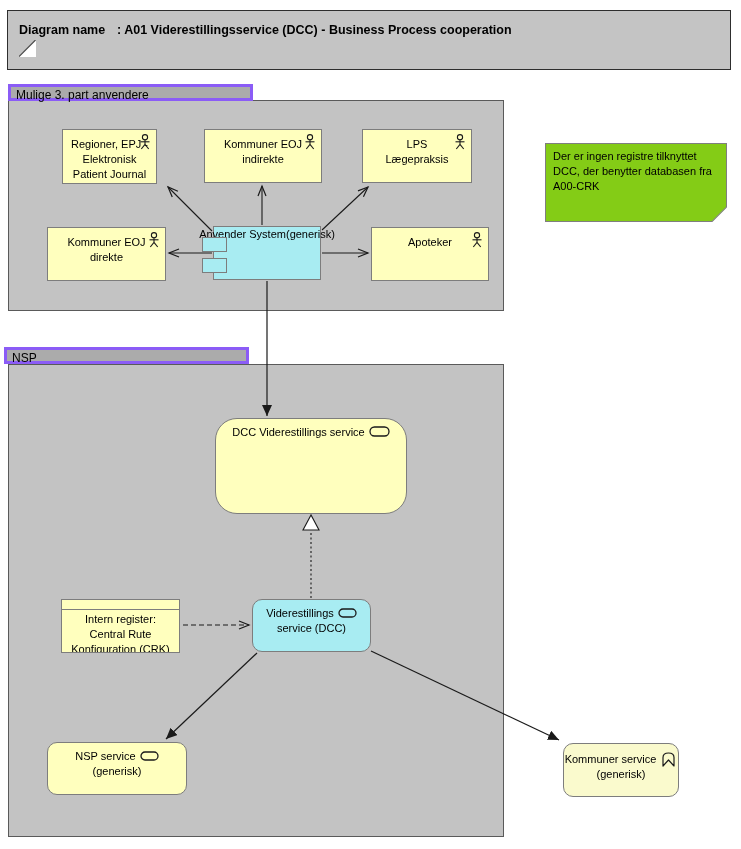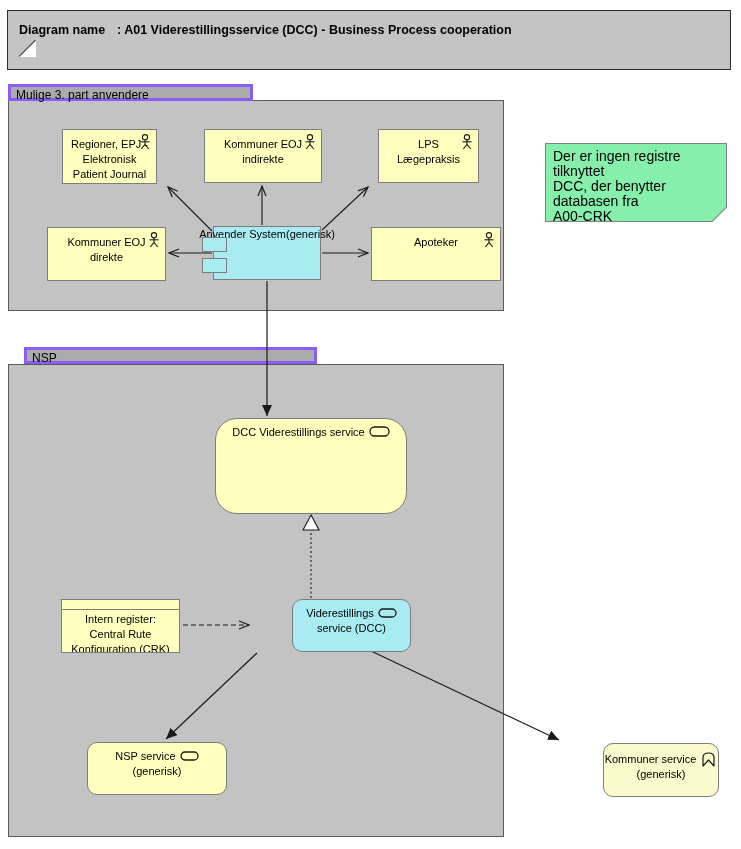--- a/index.html
+++ b/index.html
@@ -4,22 +4,22 @@
 <style>
   * { margin:0; padding:0; box-sizing:border-box; }
   html,body { background:#ffffff; }
   .canvas {
     position:relative; width:741px; height:849px;
     font-family:"Liberation Sans", sans-serif; color:#000;
     background:#ffffff; overflow:hidden;
   }
   
   .note {
-    position:absolute; background:#86efac; border:1px solid #7f7f7f;
-    font-size:14px; line-height:15px; padding:5px 7px; z-index:8;
+    position:absolute; background:#84cc16; border:1px solid #7f7f7f;
+    font-size:11px; line-height:15px; padding:5px 7px; z-index:8;
   }
   .note .fold { position:absolute; right:-1px; bottom:-1px; }
   .title-note {
     background:#c4c4c4; border:1px solid #2e2e2e;
     font-size:12.5px; font-weight:bold; line-height:20px; padding:9px 11px;
     z-index:8;
   }
   .t-label { display:inline-block; width:98px; }
   
   .group-tab {
@@ -32,21 +32,21 @@
   
   .node {
     position:absolute; background:#ffffbe; border:1px solid #7d7d7d;
     font-size:11px; line-height:15px; text-align:center; z-index:10;
     padding-top:6px;
   }
   .node .nl { white-space:nowrap; }
   .actor { padding-top:7px; }
   .actor .actor-icon { position:absolute; top:4px; right:5px; }
   .cyan { background:#a8ecf2; }
-  .rounded { border-radius:10px;margin-left:40px; }
+  .rounded { border-radius:10px; }
   .big-rounded { border-radius:22px; }
   .pale { background:#fafacd; }
   .component { display:flex; flex-direction:row; justify-content:center; padding-top:0; }
   .port {
     position:absolute; left:-12px; width:25px; height:15px;
     background:#a8ecf2; border:1px solid #7d7d7d;
   }
   .port.p1 { top:10px; } .port.p2 { top:31px; }
   .dataobj { padding-top:0; overflow:hidden; }
   .dataobj .band { height:10px; border-bottom:1px solid #7d7d7d; }
@@ -68,21 +68,21 @@
       <path d="M0,17 L17,0 L17,17 Z" fill="#ffffff"></path>
         <path d="M0,16.5 L16.5,0" stroke="#4d4d4d" stroke-width="1.2" fill="none"></path>
     </svg>
   </div>
 
   <div class="group-tab" style="left:8px;top:84px;width:245px;height:17px;">
     <span>Mulige 3. part anvendere</span>
   </div>
   <div class="group-body" style="left:8px;top:100px;width:496px;height:211px;"></div>
 
-  <div class="group-tab" style="left:24px;top:347px;width:293px;height:17px;">
+  <div class="group-tab" style="left:4px;top:347px;width:245px;height:17px;">
     <span>NSP</span>
   </div>
   <div class="group-body" style="left:8px;top:364px;width:496px;height:473px;"></div>
 
   <svg class="arrows" width="741" height="849">
     <defs>
       <marker id="mOpen" markerUnits="userSpaceOnUse" markerWidth="14" markerHeight="12" refX="11" refY="5" orient="auto">
         <path d="M1,1 L11,5 L1,9" fill="none" stroke="#1a1a1a" stroke-width="1.2"></path>
       </marker>
       <marker id="mSolid" markerUnits="userSpaceOnUse" markerWidth="13" markerHeight="12" refX="11" refY="5" orient="auto">
@@ -128,21 +128,21 @@
             <line x1="1.5" y1="7.8" x2="10.5" y2="7.8"></line>
             <line x1="6" y1="10.3" x2="2.3" y2="15"></line>
             <line x1="6" y1="10.3" x2="9.7" y2="15"></line>
           </g>
         </svg>
     </span>
     <div class="nl">Kommuner EOJ</div>
     <div class="nl">indirekte</div>
   </div>
 
-  <div class="node actor" style="left:378px;top:129px;width:101px;height:54px;">
+  <div class="node actor" style="left:362px;top:129px;width:110px;height:54px;">
     <span class="actor-icon">
       <svg width="12" height="16">
           <g stroke="#1a1a1a" stroke-width="1.1" fill="none">
             <circle cx="6" cy="3.2" r="2.6"></circle>
             <line x1="6" y1="5.8" x2="6" y2="10.3"></line>
             <line x1="1.5" y1="7.8" x2="10.5" y2="7.8"></line>
             <line x1="6" y1="10.3" x2="2.3" y2="15"></line>
             <line x1="6" y1="10.3" x2="9.7" y2="15"></line>
           </g>
         </svg>
@@ -160,21 +160,21 @@
             <line x1="1.5" y1="7.8" x2="10.5" y2="7.8"></line>
             <line x1="6" y1="10.3" x2="2.3" y2="15"></line>
             <line x1="6" y1="10.3" x2="9.7" y2="15"></line>
           </g>
         </svg>
     </span>
     <div class="nl">Kommuner EOJ</div>
     <div class="nl">direkte</div>
   </div>
 
-  <div class="node actor" style="left:371px;top:227px;width:130px;height:54px;">
+  <div class="node actor" style="left:371px;top:227px;width:118px;height:54px;">
     <span class="actor-icon">
       <svg width="12" height="16">
           <g stroke="#1a1a1a" stroke-width="1.1" fill="none">
             <circle cx="6" cy="3.2" r="2.6"></circle>
             <line x1="6" y1="5.8" x2="6" y2="10.3"></line>
             <line x1="1.5" y1="7.8" x2="10.5" y2="7.8"></line>
             <line x1="6" y1="10.3" x2="2.3" y2="15"></line>
             <line x1="6" y1="10.3" x2="9.7" y2="15"></line>
           </g>
         </svg>

